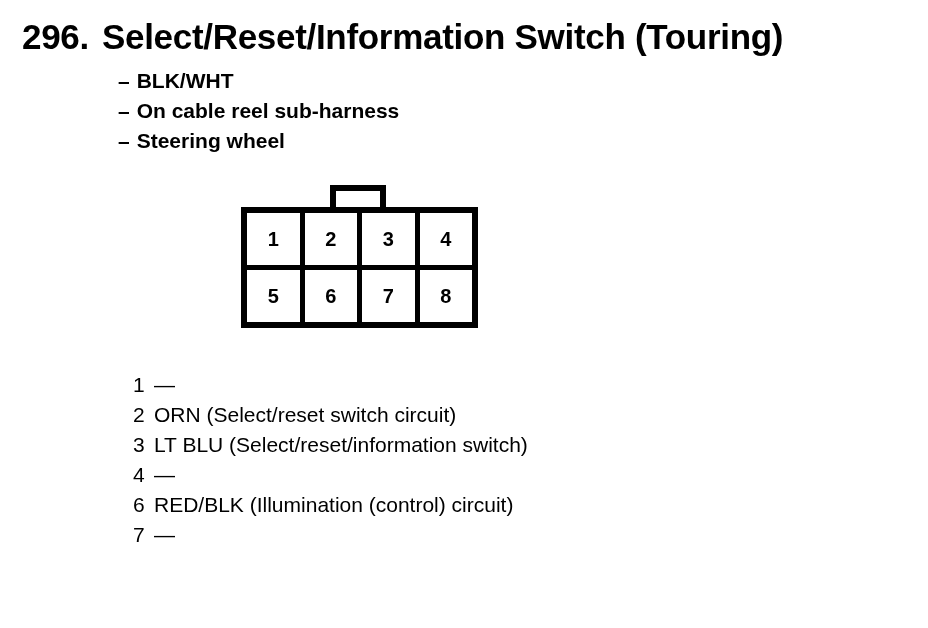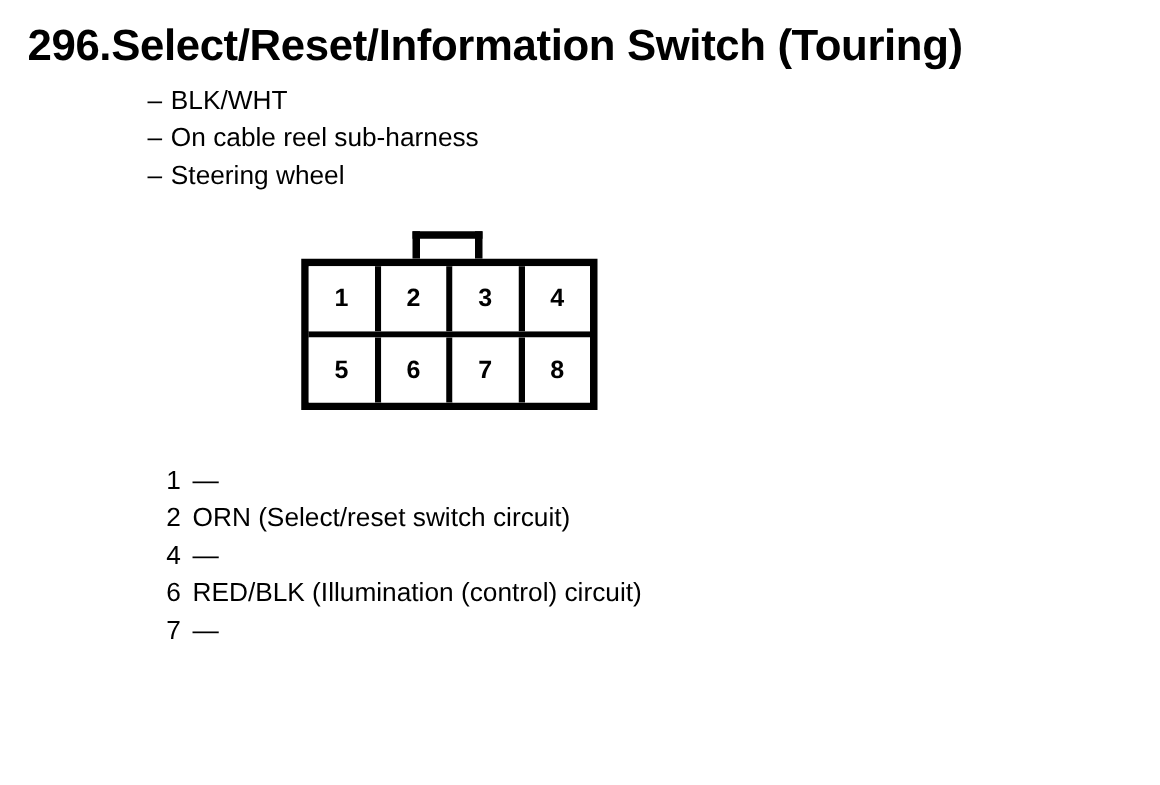--- a/index.html
+++ b/index.html
@@ -21,32 +21,34 @@
     position: absolute;
     left: 22px;
     top: 16px;
     font-size: 35px;
     font-weight: bold;
     letter-spacing: -0.3px;
     white-space: nowrap;
     line-height: 42px;
   }
   .title .num {
+    margin-right: 13px;
   }
 
   
   .subheaders {
     position: absolute;
     left: 118px;
     top: 66px;
     font-size: 21px;
     line-height: 30px;
   }
   .subline {
     white-space: nowrap;
+    font-weight: bold;
   }
   .subline .dash {
     margin-right: 7px;
   }
 
   
   .connector {
     position: absolute;
     left: 241px;
     top: 185px;
@@ -158,20 +160,23 @@
 </div>
 
 <div class="legend">
   <div class="legend-row">
     <span class="pinno">1</span><span class="desc">—</span>
   </div>
   <div class="legend-row">
     <span class="pinno">2</span><span class="desc">ORN (Select/reset switch circuit)</span>
   </div>
   <div class="legend-row">
+    <span class="pinno">3</span><span class="desc">LT BLU (Select/reset/information switch)</span>
+  </div>
+  <div class="legend-row">
     <span class="pinno">4</span><span class="desc">—</span>
   </div>
   <div class="legend-row">
     <span class="pinno">6</span><span class="desc">RED/BLK (Illumination (control) circuit)</span>
   </div>
   <div class="legend-row">
     <span class="pinno">7</span><span class="desc">—</span>
   </div>
 </div>
 

